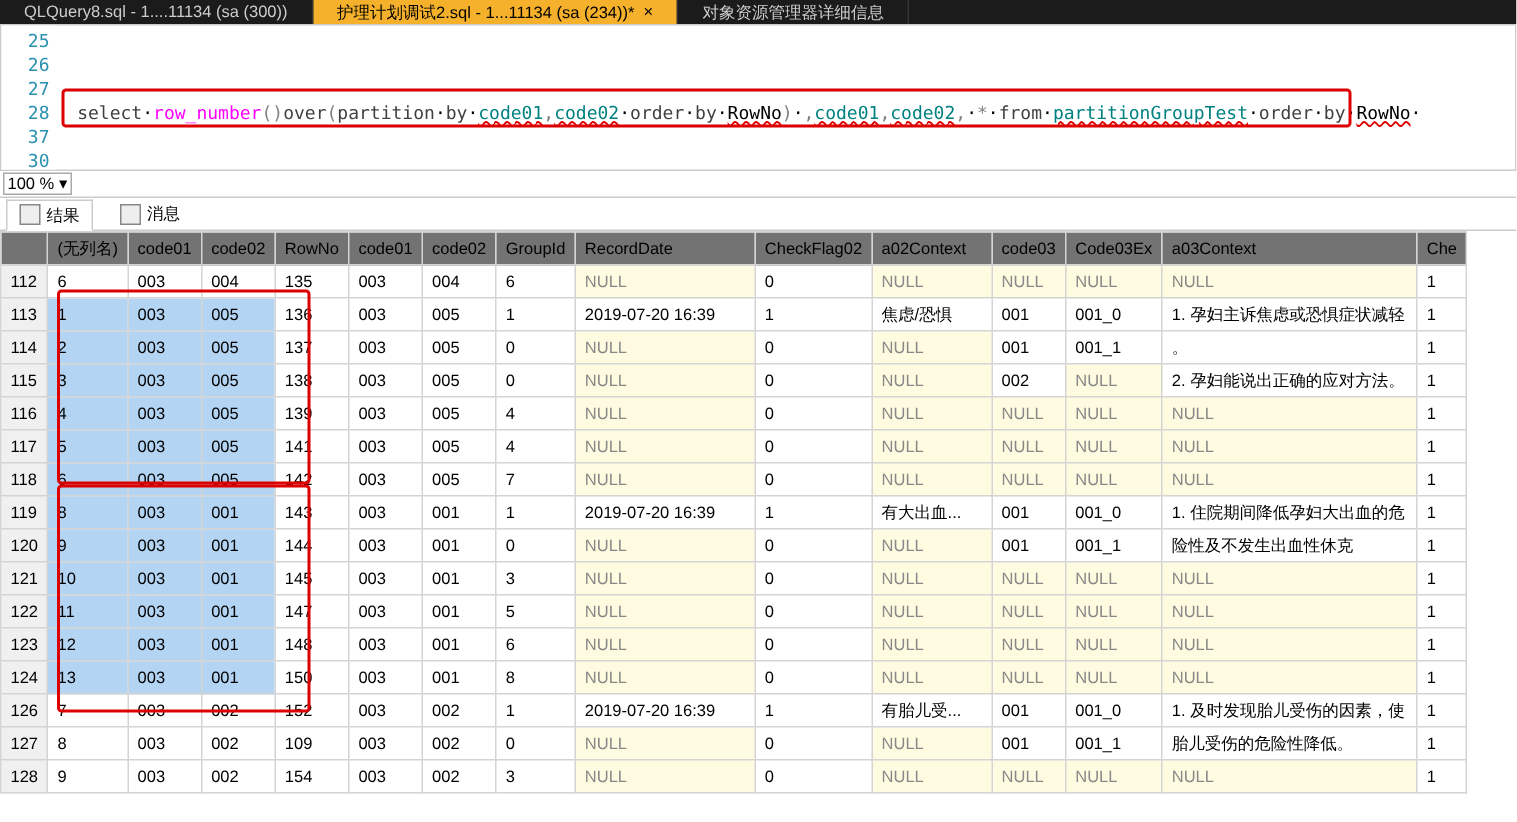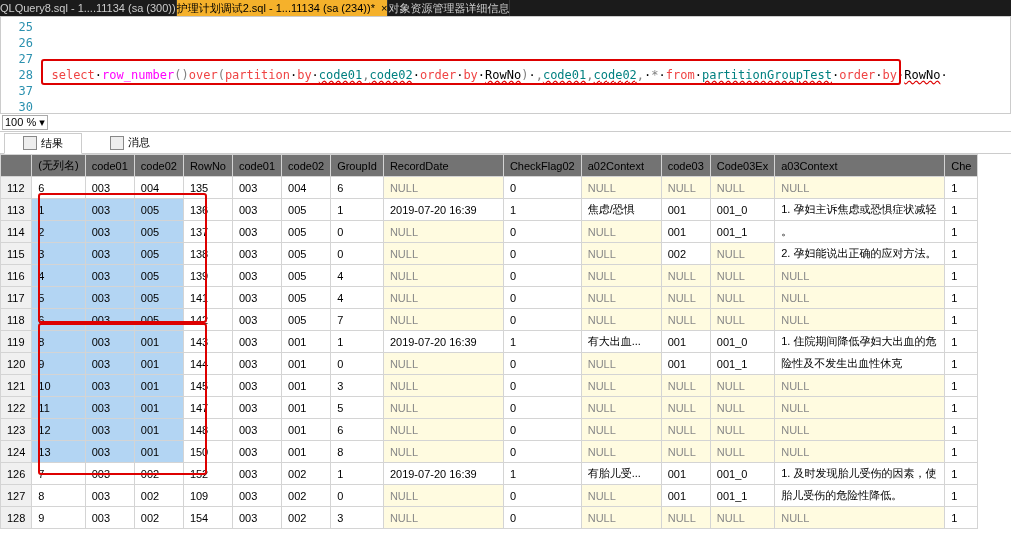--- a/index.html
+++ b/index.html
@@ -1,35 +1,35 @@
 <!DOCTYPE html>
 <html><head>
 <meta charset="utf-8">
 <style>
 * { box-sizing: border-box; margin: 0; padding: 0; }
 body { font-family: "Microsoft YaHei", "Segoe UI", Tahoma, sans-serif; font-size: 11px; background: #fff; width: 1011px; height: 548px; overflow: hidden; }
 .tabs-bar { height: 16px; background: #1b1b1b; display: flex; color: #ccc; font-size: 11px; overflow: hidden; }
-.tab { padding: 0 0; display: flex; align-items: center; border-right: 1px solid #333; white-space: nowrap; }
+.tab { padding: 0 16px; display: flex; align-items: center; border-right: 1px solid #333; white-space: nowrap; }
 .tab.active { background: #f5b12b; color: #000; }
 .tab-close { margin-left: 6px; }
 .editor { background: #fff; border: 1px solid #ccc; display: flex; position: relative; }
 .gutter { width: 36px; background: #fff; color: #2b91af; text-align: right; padding: 2px 4px; font-family: Consolas, monospace; font-size: 12px; line-height: 16px; }
 .gutter div { height: 16px; }
 .code-area { flex: 1; font-family: Consolas, monospace; font-size: 12px; line-height: 16px; padding: 2px 0; position: relative; }
 .code-line { height: 16px; white-space: pre; }
 .highlight-box { position: absolute; border: 2px solid #d00; border-radius: 3px; pointer-events: none; }
-.kw-blue { color: #ef4444; }
+.kw-blue { color: #404040; }
 .kw-gray { color: #808080; }
 .kw-pink { color: #ff00ff; }
 .kw-teal { color: #008080; }
 .wavy { text-decoration-line: underline; text-decoration-style: wavy; text-decoration-color: #d00; }
 .zoom-row { display: flex; align-items: center; height: 18px; font-size: 11px; padding-left: 2px; border-bottom: 1px solid #ccc; }
 .zoom-sel { border: 1px solid #aaa; padding: 0 2px; }
 .result-tabs { display: flex; align-items: center; height: 22px; border-bottom: 1px solid #ccc; padding-left: 4px; gap: 10px; }
-.res-tab { display: flex; align-items: center; gap: 4px; padding: 2px 18px; }
+.res-tab { display: flex; align-items: center; gap: 4px; padding: 2px 8px; }
 .res-tab.active { background: #fff; border: 1px solid #ccc; border-bottom: 1px solid #fff; margin-bottom: -1px; }
 .icon-box { width: 14px; height: 14px; display: inline-block; border: 1px solid #888; background: #eee; }
 .grid-wrap { height: 395px; overflow: auto; position: relative; }
 table.grid { border-collapse: collapse; font-size: 11px; background: #fff; }
 table.grid th, table.grid td { border: 1px solid #d4d4d4; padding: 3px 6px; text-align: left; white-space: nowrap; height: 22px; }
 table.grid th { background: #737373; font-weight: normal; }
 .rownum { background: #f0f0f0; text-align: center; min-width: 30px; }
 .sel { background: #b3d5f3; }
 .null { background: #fffbe0; color: #888; font-style: normal; }
 .col-unnamed { min-width: 45px; }

